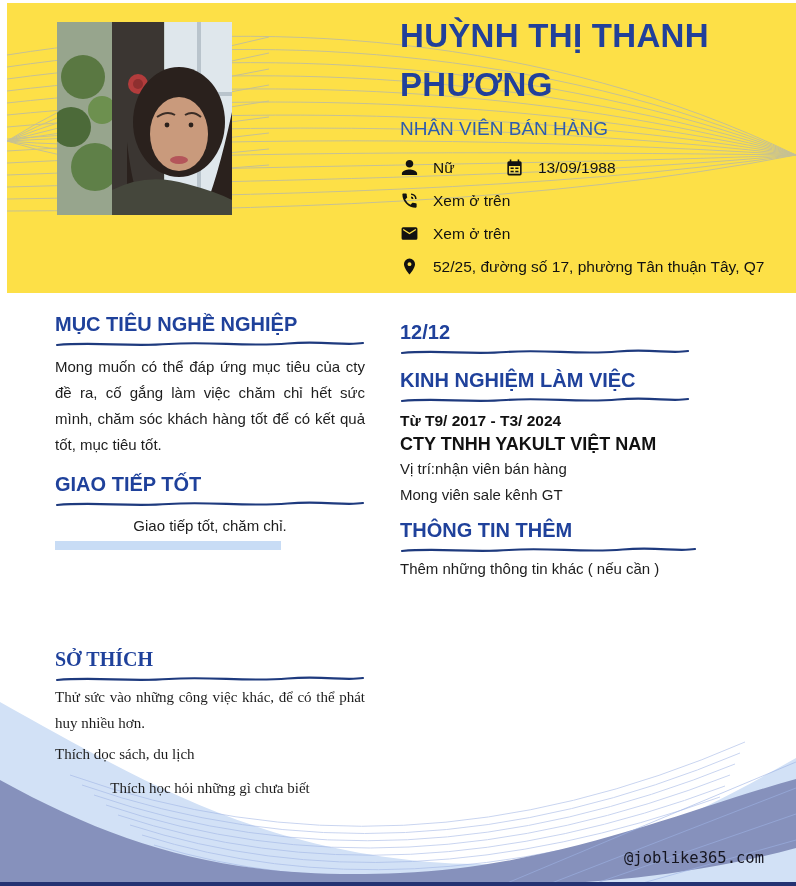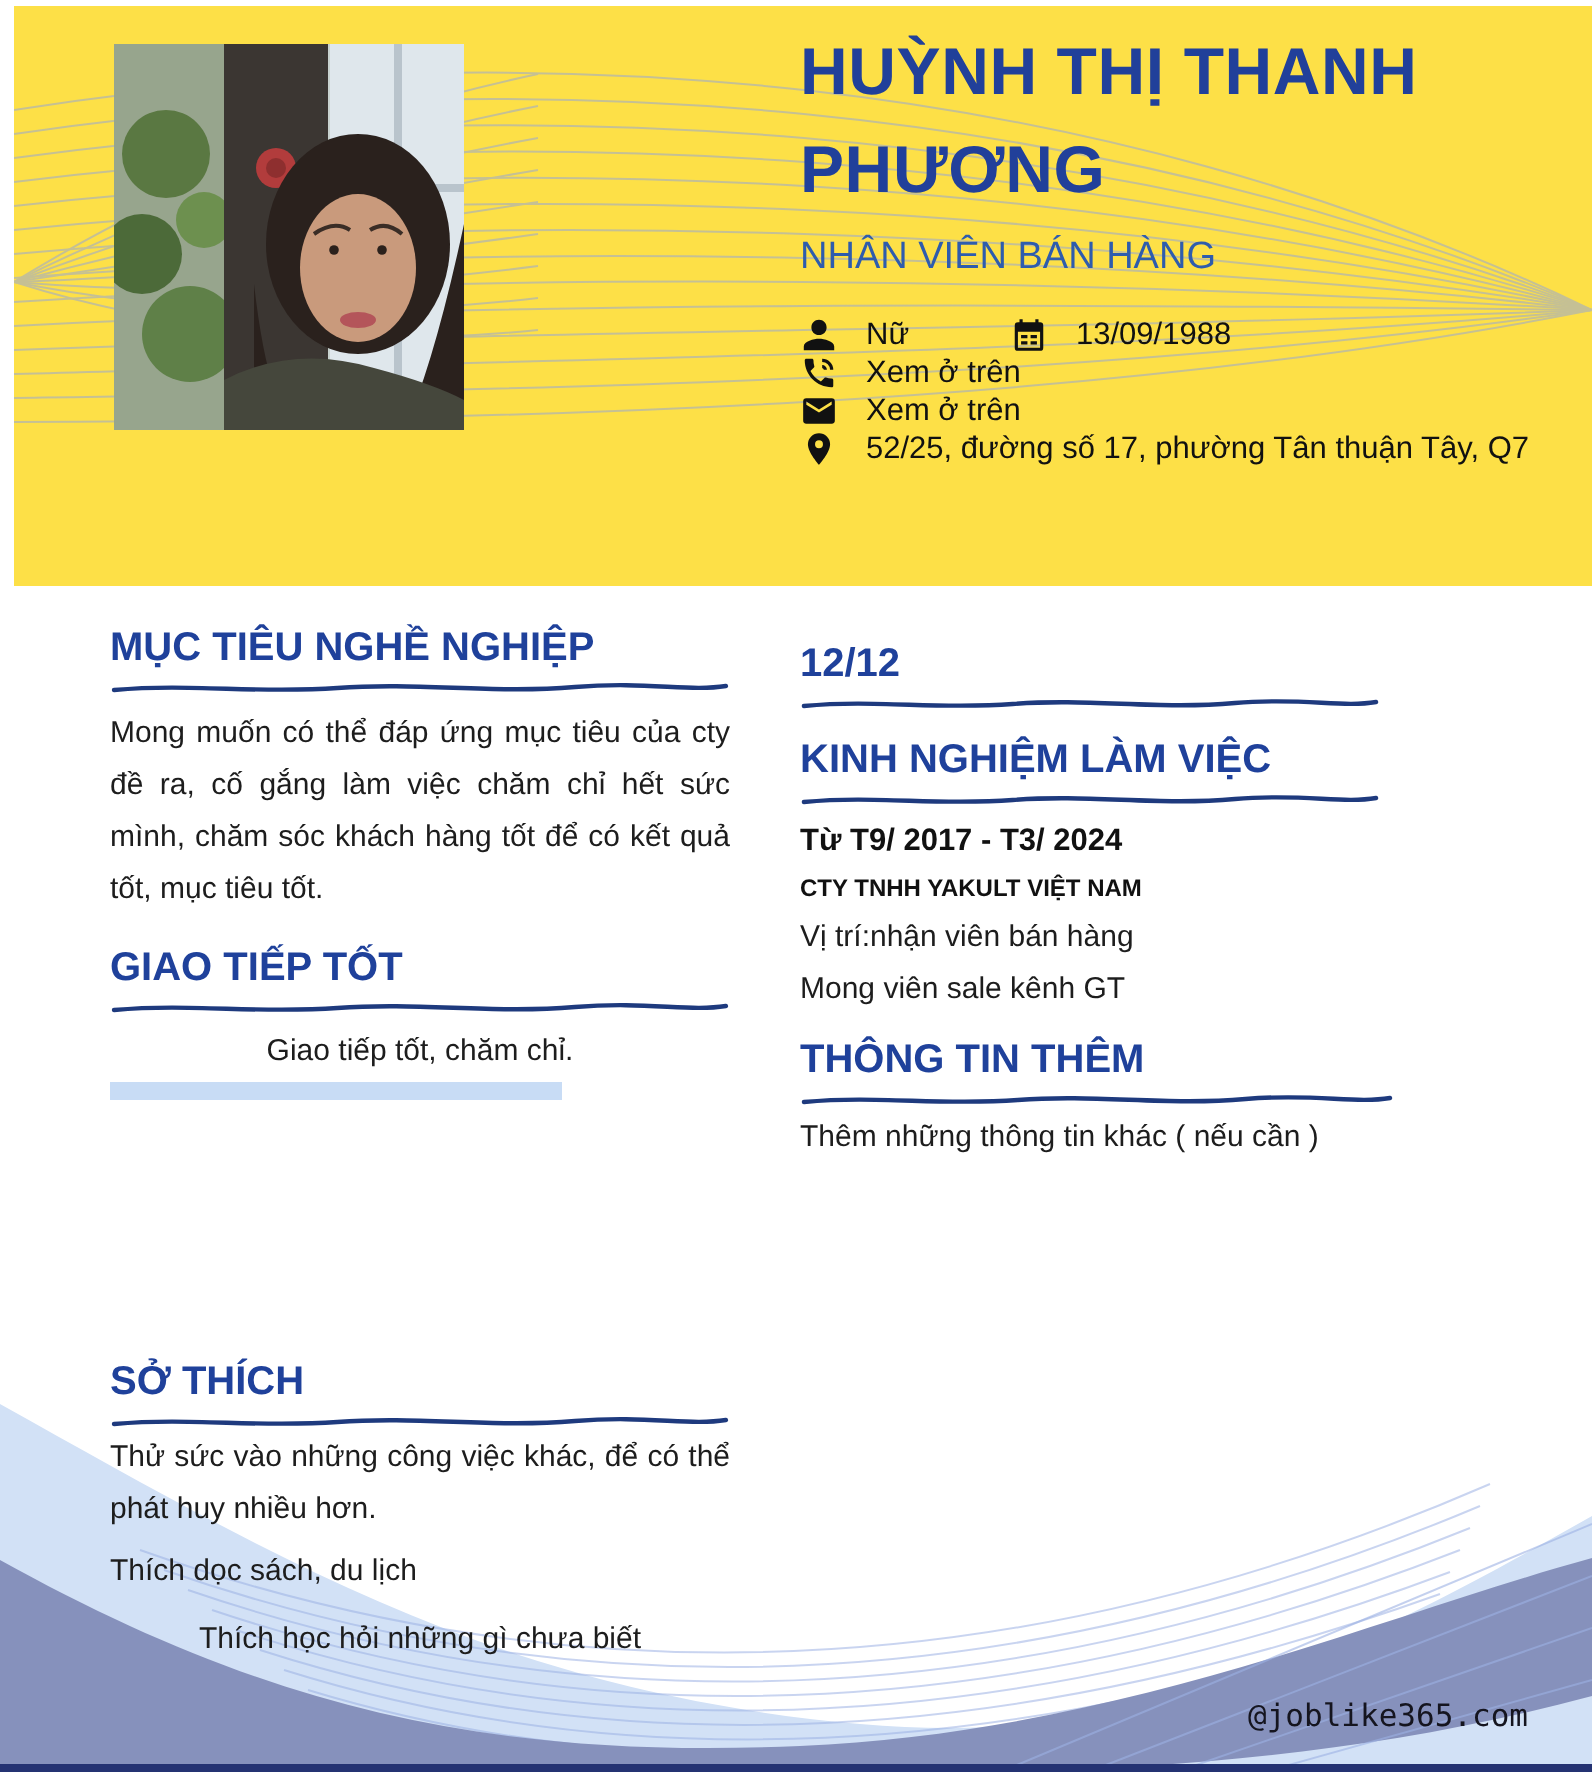--- a/index.html
+++ b/index.html
@@ -6,44 +6,44 @@
   .page{position:relative;width:796px;height:886px;background:#ffffff;overflow:hidden;
         font-family:"Liberation Sans",sans-serif;color:#1d1d1d;}
 
   
   .header{position:absolute;left:7px;top:3px;right:0;height:290px;background:#fde047;z-index:1;}
   .header-decor{position:absolute;left:0;top:0;width:789px;height:290px;pointer-events:none;}
   .photo{position:absolute;left:50px;top:19px;width:175px;height:193px;z-index:2;overflow:hidden;}
   .name{position:absolute;left:393px;top:8px;width:352px;margin:0;
         font-size:33px;line-height:49px;font-weight:700;color:#21409a;letter-spacing:.3px;z-index:2;}
   .job-title{position:absolute;left:393px;top:115px;font-size:19px;font-weight:500;color:#2e5cad;z-index:2;}
-  .info{position:absolute;left:393px;top:155px;display:flex;flex-direction:column;z-index:2;
+  .info{position:absolute;left:393px;top:155px;display:flex;flex-direction:column;gap:14px;z-index:2;
         font-size:15.5px;color:#111;}
   .info-row{display:flex;align-items:center;}
   .pair{display:flex;align-items:center;gap:14px;}
   .pair-gender{width:105px;}
   .icon{width:19px;height:19px;flex:0 0 auto;display:block;}
 
   
   .sec{position:absolute;z-index:2;}
   .sec h2{margin:0;font-size:20px;line-height:24px;font-weight:700;color:#1f419b;}
   .wave{display:block;margin-top:3px;width:100%;height:10px;}
   .sec .body-text{margin:5px 0 0 0;font-size:15px;line-height:26px;color:#1d1d1d;text-align:justify;}
   .sec .plain{text-align:center;}
   #sec-objective{left:55px;top:312px;width:310px;}
   #sec-comm{left:55px;top:472px;width:310px;}
   #sec-comm .body-text{line-height:24px;}
   .skill-track{margin-top:3px;width:100%;height:9px;}
   .skill-fill{height:9px;background:#c8dcf5;width:73%;}
   #sec-awards{left:55px;top:570px;width:310px;}
-  #sec-hobbies{left:55px;top:679px;width:310px;}
+  #sec-hobbies{left:55px;top:647px;width:310px;font-family:Liberation Serif, serif;}
   #sec-grade{left:400px;top:320px;width:290px;}
   #sec-exp{left:400px;top:368px;width:290px;}
   .exp-period{margin:6px 0 0 0;font-size:15.5px;line-height:20px;font-weight:700;color:#111;}
-  .exp-company{margin:3px 0 0 0;font-size:12px;line-height:20px;font-weight:700;color:#111;}
+  .exp-company{margin:3px 0 0 0;font-size:18px;line-height:20px;font-weight:700;color:#111;}
   .exp-pos{margin:5px 0 0 0;font-size:15px;line-height:20px;}
   .exp-detail{margin:6px 0 0 0;font-size:15px;line-height:20px;}
   #sec-more{left:400px;top:518px;width:297px;}
 
   
   .bottom-decor{position:absolute;left:0;top:0;width:796px;height:886px;z-index:0;pointer-events:none;}
   .watermark{position:absolute;right:32px;top:849px;z-index:3;
              font-family:"DejaVu Sans Mono",monospace;font-size:15.5px;color:#15151f;text-align:center;}
   .bottom-bar{position:absolute;left:0;right:0;bottom:0;height:4px;background:#243272;z-index:4;}
 </style>

